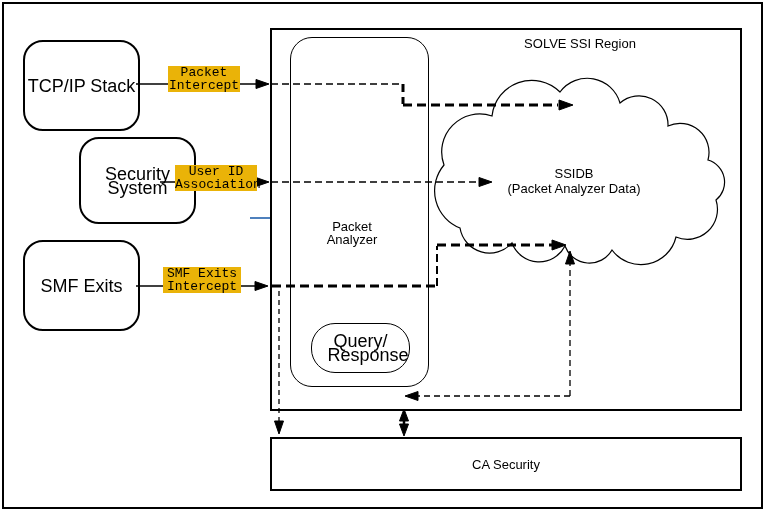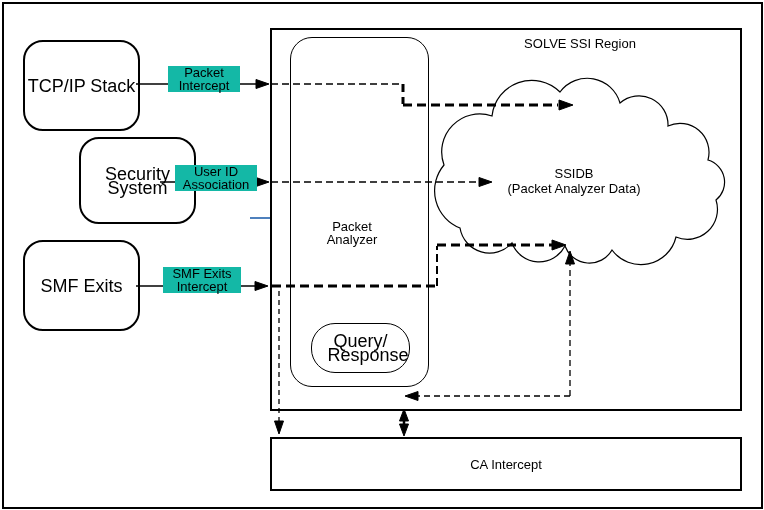--- a/index.html
+++ b/index.html
@@ -8,21 +8,21 @@
     font-family:"Liberation Sans", sans-serif;color:#000;overflow:hidden;
   }
   .frame{position:absolute;left:2px;top:2px;width:757px;height:503px;border:2px solid #000;}
   .rbox{position:absolute;background:#fff;border:2px solid #000;border-radius:20px;
         display:flex;align-items:center;justify-content:center;text-align:center;
         font-size:18px;line-height:14px;z-index:1;}
   .rect{position:absolute;background:#fff;border:2px solid #000;z-index:1;}
   .thin{border-width:1.5px;}
   svg.overlay{position:absolute;left:0;top:0;z-index:2;pointer-events:none;}
   .lbl{position:absolute;z-index:3;font-size:13px;line-height:13px;text-align:center;}
-  .knockout{background:#14b8a6;}
+  .knockout{background:#eab308;font-family:Liberation Mono, monospace;}
   .pa-box{border-width:1.5px;border-radius:22px;background:#fff;}
   .qr{border-radius:24px;}
 </style>
 </head>
 <body>
 
 <div id="stage">
 
   <div class="frame"></div>
 
@@ -38,21 +38,21 @@
 
   <div class="rect" style="left:270px;top:28px;width:468px;height:379px;"></div>
 
   <div class="rect pa-box" style="left:290px;top:37px;width:137px;height:348px;"></div>
 
   <div class="rbox thin qr" style="left:311px;top:323px;width:97px;height:48px;">
     <span style="display:inline-block;width:66px;">Query/ Response</span>
   </div>
 
   <div class="rect" style="left:270px;top:437px;width:468px;height:50px;display:flex;align-items:center;justify-content:center;font-size:13px;">
-    <span>CA Intercept</span>
+    <span>CA Security</span>
   </div>
 
   <svg class="overlay" width="764" height="510" viewBox="0 0 764 510">
 
     <path d="M 444,165
          A 38 38 0 0 1 492,116
          A 40 40 0 0 1 560,92
          A 34 34 0 0 1 620,103
          A 29 29 0 0 1 668,126
          A 29 29 0 0 1 708,160

